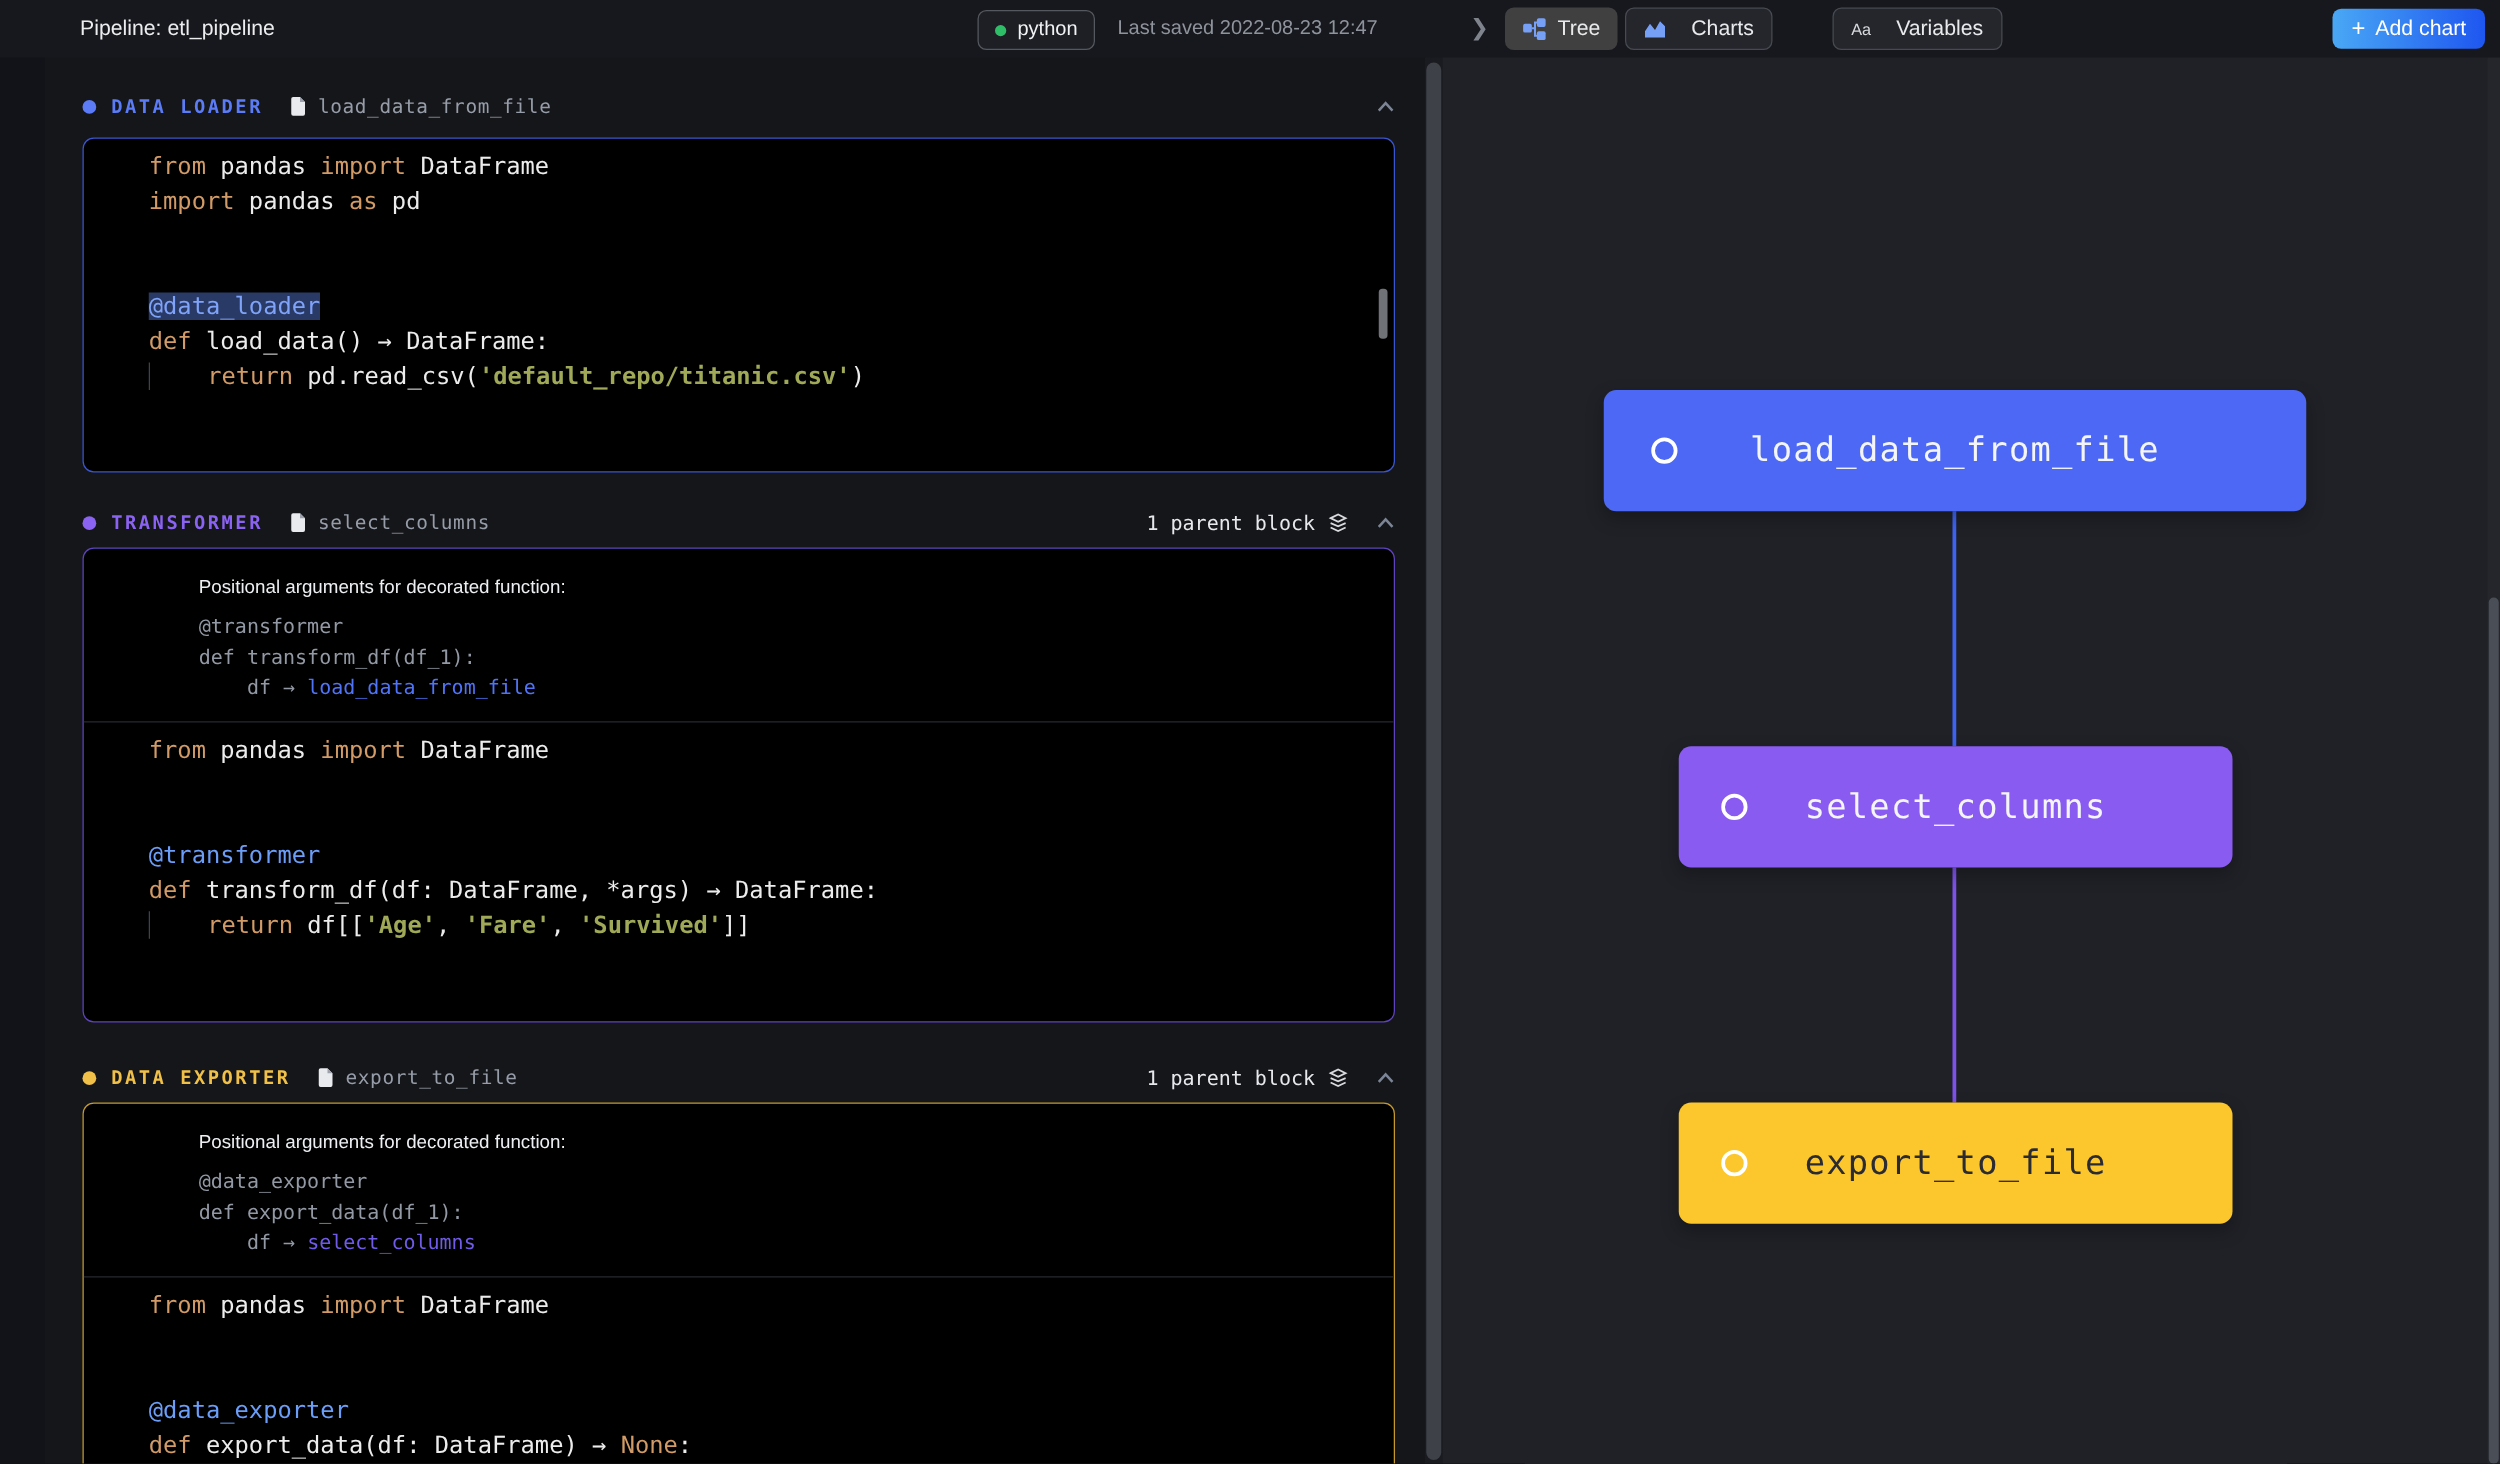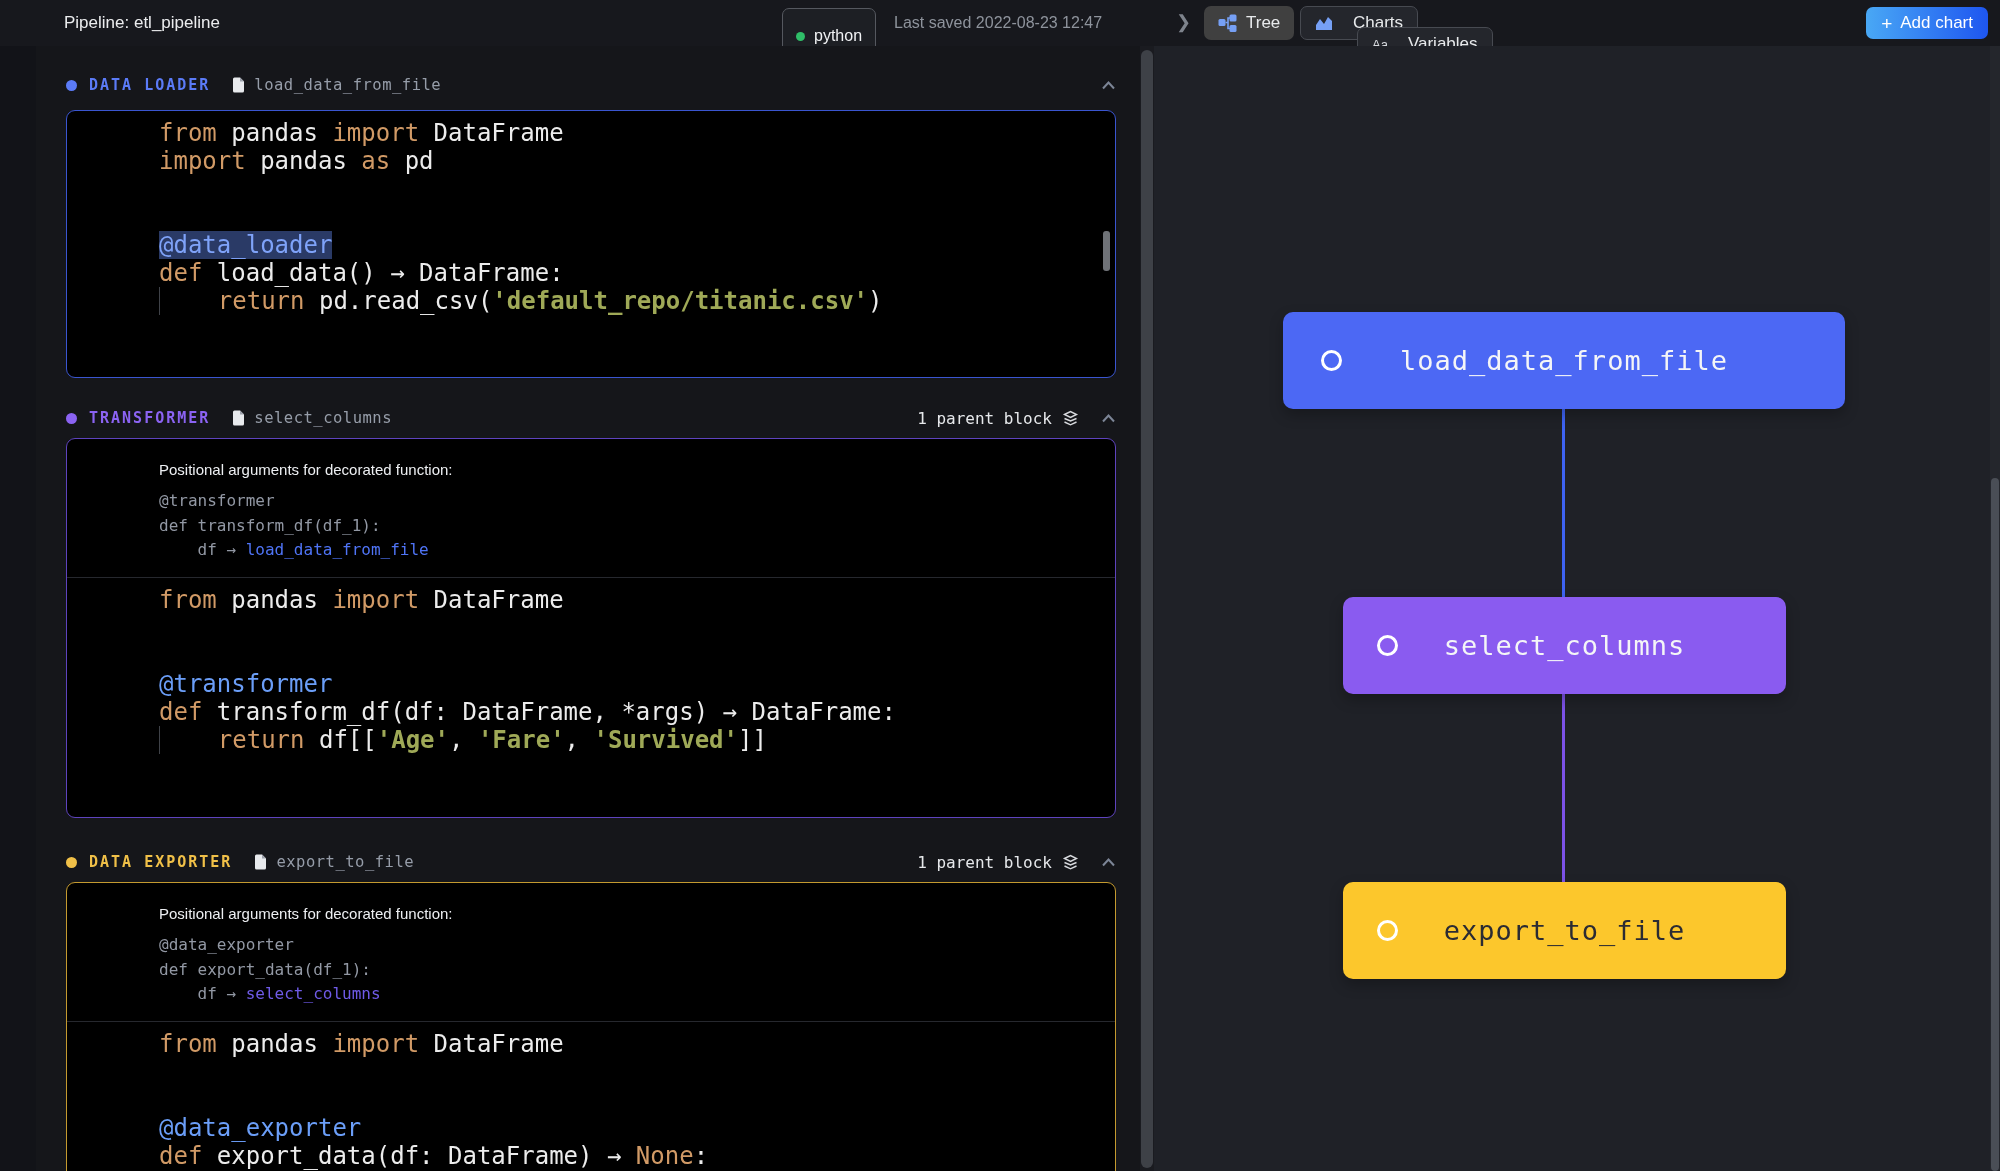--- a/index.html
+++ b/index.html
@@ -5,33 +5,33 @@
   html,body{margin:0;padding:0;background:#101114;}
   #app{position:relative;width:2000px;height:1171px;background:#17181D;overflow:hidden;
        font-family:"Liberation Sans",sans-serif;-webkit-font-smoothing:antialiased;}
 
   
   #topbar{position:absolute;left:0;top:0;width:2000px;height:46px;background:#17181D;}
   #left-rail{position:absolute;left:0;top:0;width:36px;height:1171px;background:#121318;}
   .rail-chevron{position:absolute;left:11px;top:13px;color:#7E838C;font-size:18px;line-height:18px;cursor:pointer;}
   #pipeline-title{position:absolute;left:64px;top:0;line-height:46px;font-size:17px;color:#ECEDEF;}
   #lang-badge{position:absolute;left:782px;top:8px;height:30px;display:flex;align-items:center;gap:9px;
-      padding:12px 13px;border:1px solid #55585F;border-radius:7px;background:#1D1F24;}
+      padding:0 13px;border:1px solid #55585F;border-radius:7px;background:#1D1F24;}
   #lang-dot{width:9px;height:9px;border-radius:50%;background:#2FBE68;}
   #lang-label{color:#F2F3F5;font-size:16px;}
   #last-saved{position:absolute;left:894px;top:0;line-height:46px;font-size:16px;color:#8E939C;}
   #right-collapse{position:absolute;left:1176px;top:13px;color:#7E838C;font-size:18px;line-height:18px;cursor:pointer;}
 
   .tab{position:absolute;top:6px;height:34px;display:flex;align-items:center;gap:9px;
        padding:0 14px;border-radius:7px;font-size:17px;color:#E8EAEC;box-sizing:border-box;cursor:pointer;}
   .tab.active{background:#404040;}
   .tab.idle{background:#24262C;border:1px solid #474A51;gap:20px;}
   #tab-tree{left:1204px;}
   #tab-charts{left:1300px;}
-  #tab-variables{left:1357px;margin-top:21px;}
+  #tab-variables{left:1466px;}
   .aa-icon{font-size:13px;color:#D6D9DE;letter-spacing:0;}
 
   #add-chart{position:absolute;right:12px;top:7px;height:32px;display:flex;align-items:center;gap:8px;
       padding:0 15px;border-radius:7px;color:#FFFFFF;font-size:17px;cursor:pointer;
       background:linear-gradient(90deg,#49A8F5,#1E56F0);}
   #add-chart .plus{font-size:19px;line-height:19px;}
 
   
   #editor-panel{position:absolute;left:36px;top:46px;width:1104px;height:1125px;background:#15161A;overflow:hidden;}
 
@@ -48,21 +48,21 @@
   .code-block{position:absolute;left:30px;width:1050px;background:#000000;border-radius:9px;box-sizing:border-box;overflow:hidden;}
   .b-loader{border:1.5px solid #3A55D0;}
   .b-transformer{border:1.5px solid #5E43BE;}
   .b-exporter{border:1.5px solid #C49A2F;}
 
   .extra-section{padding:22px 0 14px 92px;}
   .extra-heading{font-size:15px;color:#EDEFF2;margin-bottom:11px;}
   .extra-lines{font-family:"DejaVu Sans Mono",monospace;font-size:16px;line-height:24.5px;color:#9298A4;white-space:pre;}
   .block-divider{height:0;border-bottom:1px solid #26282E;}
 
-  .code-area{padding:8px 0 0 92px;font-family:"DejaVu Sans Mono",monospace;font-size:24px;line-height:28px;white-space:pre;color:#ECECEC;}
+  .code-area{padding:8px 0 0 52px;font-family:"DejaVu Sans Mono",monospace;font-size:19px;line-height:28px;white-space:pre;color:#ECECEC;}
   .code-line{white-space:pre;}
   .seg-k{color:#D19A66;}
   .seg-p{color:#ECECEC;}
   .seg-d{color:#6B9EF8;}
   .seg-s{color:#9FA957;font-weight:bold;}
   .seg-dim{color:#9298A4;}
   .seg-sel{color:#7FA3F9;background:#2A3A66;}
   .seg-g{border-left:1px solid #3F4248;}
   .seg-lnkb{color:#4F74F6;cursor:pointer;}
   .seg-lnkp{color:#6F5BE8;cursor:pointer;}

